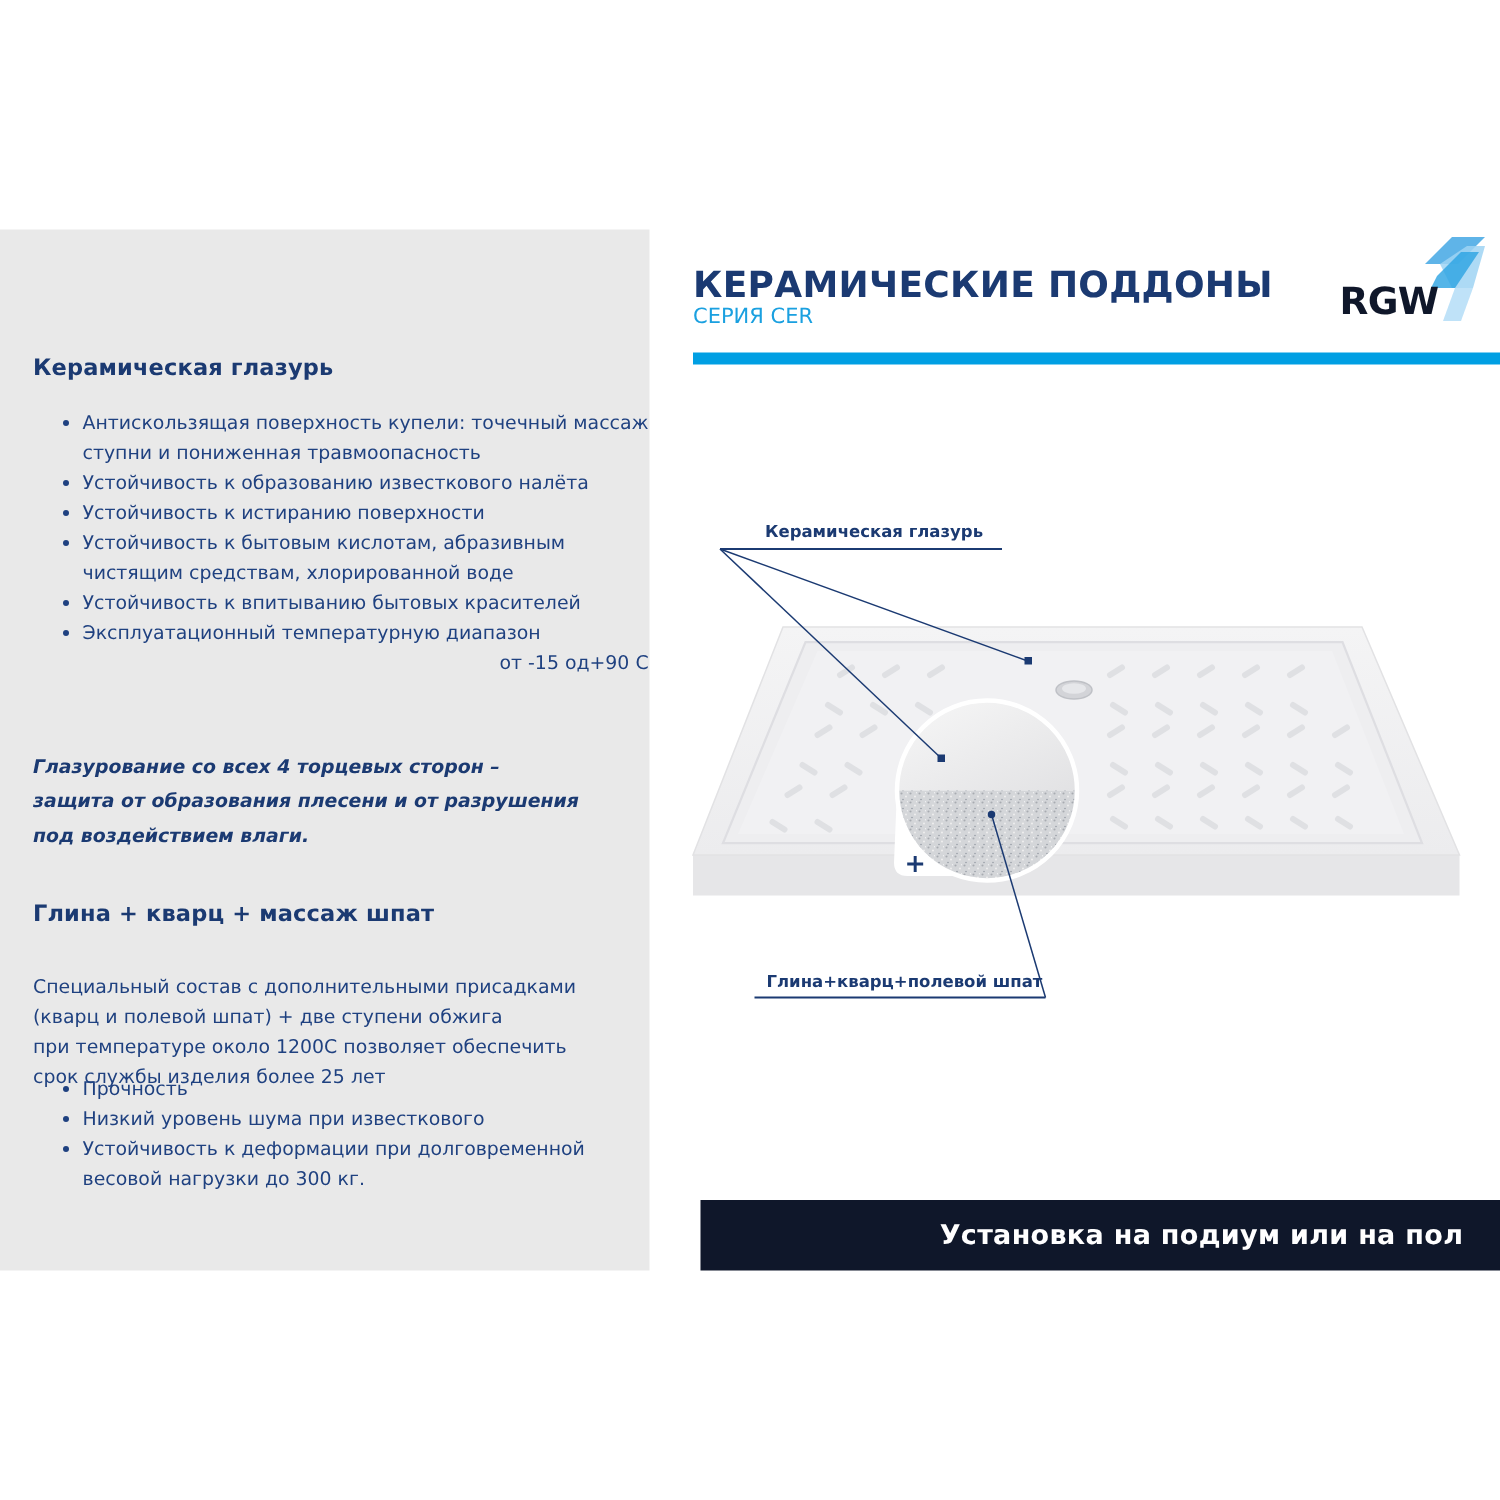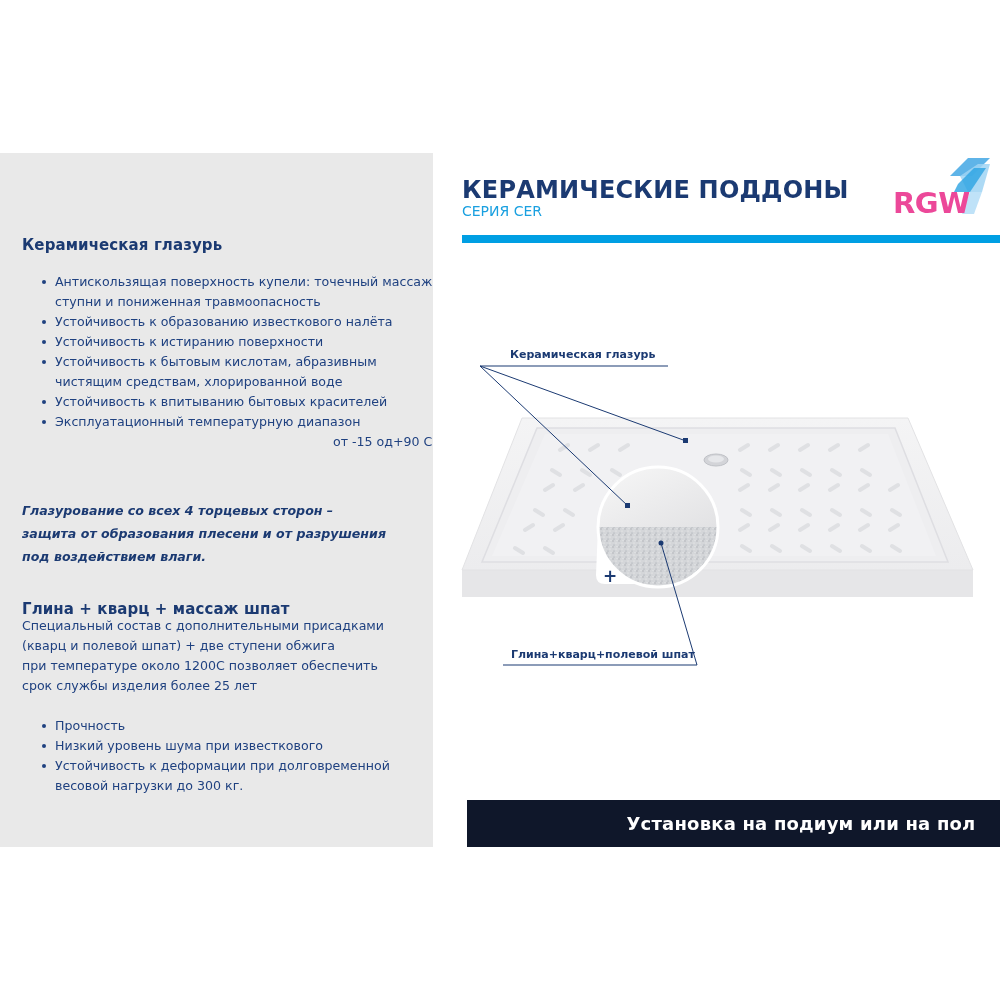--- a/index.html
+++ b/index.html
@@ -27,39 +27,39 @@
       border-radius: 50%; background: #1f4180;
     }
     .bullets li .cont { display: block; }
     .bullets li.tail { padding-left: 6px; text-align: right; }
     .bullets li.tail::before { display: none; }
     .bold-para {
       position: absolute; left: 22px; top: 499px; font-size: 12.6px; line-height: 23px;
       font-weight: bold; color: #1b3a72; white-space: nowrap; font-style: italic;
     }
     .plain-para {
-      position: absolute; left: 22px; top: 616px; font-size: 12.6px; line-height: 20px;
+      position: absolute; left: 22px; top: 648px; font-size: 12.6px; line-height: 20px;
       color: #1f4180; white-space: nowrap;
     }
     .header-title {
       position: absolute; left: 462px; top: 176px; font-size: 24px; font-weight: bold;
       color: #1b3a72; white-space: nowrap; letter-spacing: 0.2px;
     }
     .header-sub {
       position: absolute; left: 462px; top: 203px; font-size: 14px; color: #1aa0e0;
       white-space: nowrap;
     }
     .header-line {
       position: absolute; left: 462px; top: 235px; width: 538px; height: 8px;
       background: #009fe3;
     }
     .logo { position: absolute; left: 890px; top: 158px; width: 100px; height: 62px; }
     .logo-text {
-      position: absolute; left: 3px; top: 28px; font-size: 29px; font-weight: bold;
-      color: #ec4899; letter-spacing: -0.5px;
+      position: absolute; left: 3px; top: 28px; font-size: 25px; font-weight: bold;
+      color: #0f172a; letter-spacing: -0.5px;
     }
     .callout-label {
       position: absolute; font-size: 11px; font-weight: bold; color: #1b3a72; white-space: nowrap;
     }
     .bottom-bar {
       position: absolute; left: 433px; top: 800px; width: 668px; height: 47px;
       background: #0f172a; display: flex; align-items: center; justify-content: center; margin-left: 34px;
     }
     .bottom-bar span {
       color: #ffffff; font-weight: bold; font-size: 18px; letter-spacing: 0.2px; white-space: nowrap;

